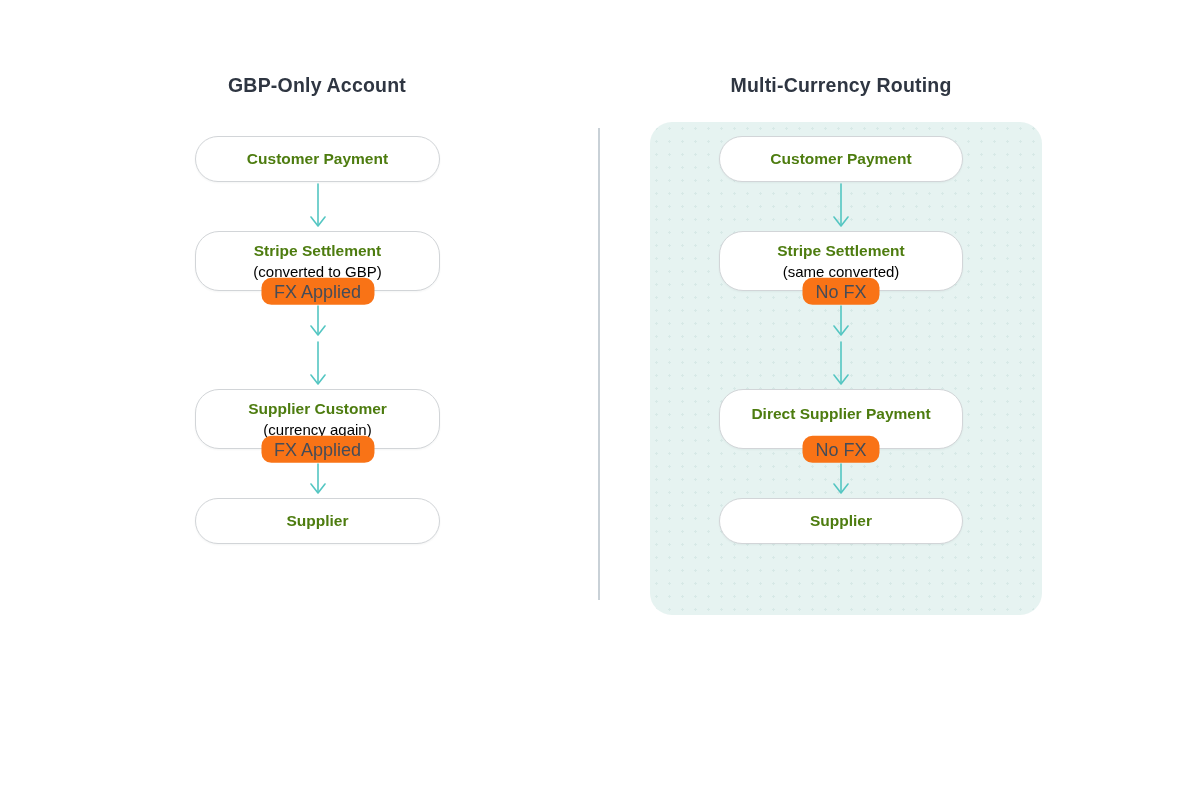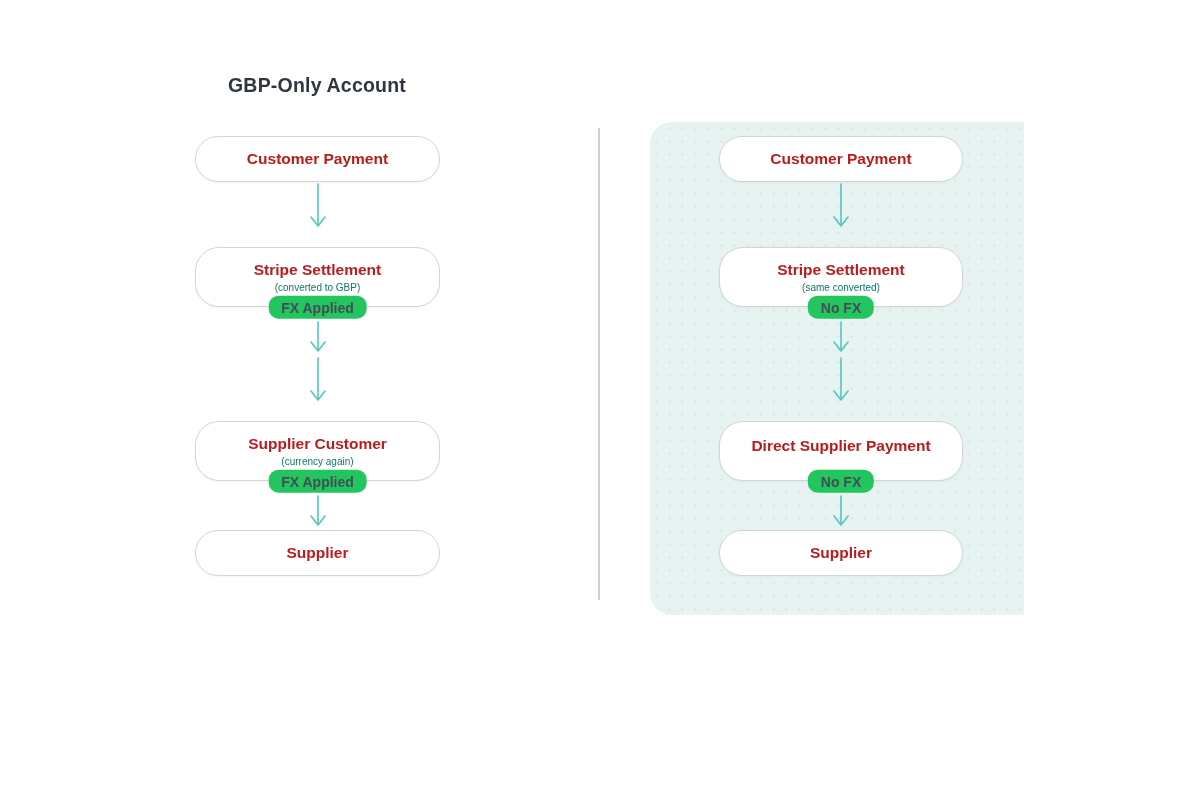--- a/index.html
+++ b/index.html
@@ -3,21 +3,21 @@
 <meta charset="utf-8">
 <style>
   html, body {
     margin: 0;
     padding: 0;
     background: #ffffff;
     font-family: "Liberation Sans", sans-serif;
   }
   .canvas {
     position: relative;
-    width: 1024px;
+    width: 1200px;
     height: 800px;
     background: #ffffff;
     overflow: hidden;
   }
   .title {
     position: absolute;
     top: 74px;
     margin: 0;
     width: 380px;
     text-align: center;
@@ -67,63 +67,63 @@
     background: #ffffff;
     border: 1px solid #d2d5d8;
     border-radius: 24px;
     display: flex;
     flex-direction: column;
     align-items: center;
     justify-content: center;
     box-shadow: 0 1px 2px rgba(40,50,60,0.05);
   }
   .node.short { height: 46px; }
-  .node.tall  { height: 60px; margin-top: 16px; }
+  .node.tall  { height: 60px; }
 
   .node-label {
     font-size: 15.5px;
     font-weight: bold;
-    color: #b91c1c;
+    color: #4d7c0f;
     white-space: nowrap;
   }
   .node-sublabel {
-    font-size: 10px;
-    color: #0f766e;
+    font-size: 15px;
+    color: #000000;
     margin-top: 3px;
     white-space: nowrap;
   }
   .node.tall.no-sub .node-label { margin-bottom: 10px; }
 
   .badge {
     position: absolute;
     left: 50%;
     bottom: 0;
     transform: translate(-50%, 55%);
-    background: #22c55e;
+    background: #f97316;
     color: #454c58;
-    font-size: 14px;
+    font-size: 18px;
     line-height: 1;
     padding: 5px 13px 4px 13px;
     border-radius: 10px;
     white-space: nowrap;
-    font-weight: bold;
   }
 
   .arrow-wrap {
     height: 49px;
     display: flex;
     align-items: flex-start;
     justify-content: center;
   }
 </style>
 </head>
 <body>
 
 <div class="canvas">
   <h2 class="title t-left">GBP-Only Account</h2>
+  <h2 class="title t-right">Multi-Currency Routing</h2>
 
   <div class="divider"></div>
   <div class="panel"></div>
 
   <div class="flow f-left">
       <div class="node short">
         <div class="node-label">Customer Payment</div>
       </div>
       <div class="arrow-wrap">
         <svg width="22" height="48" viewBox="0 0 22 48">

